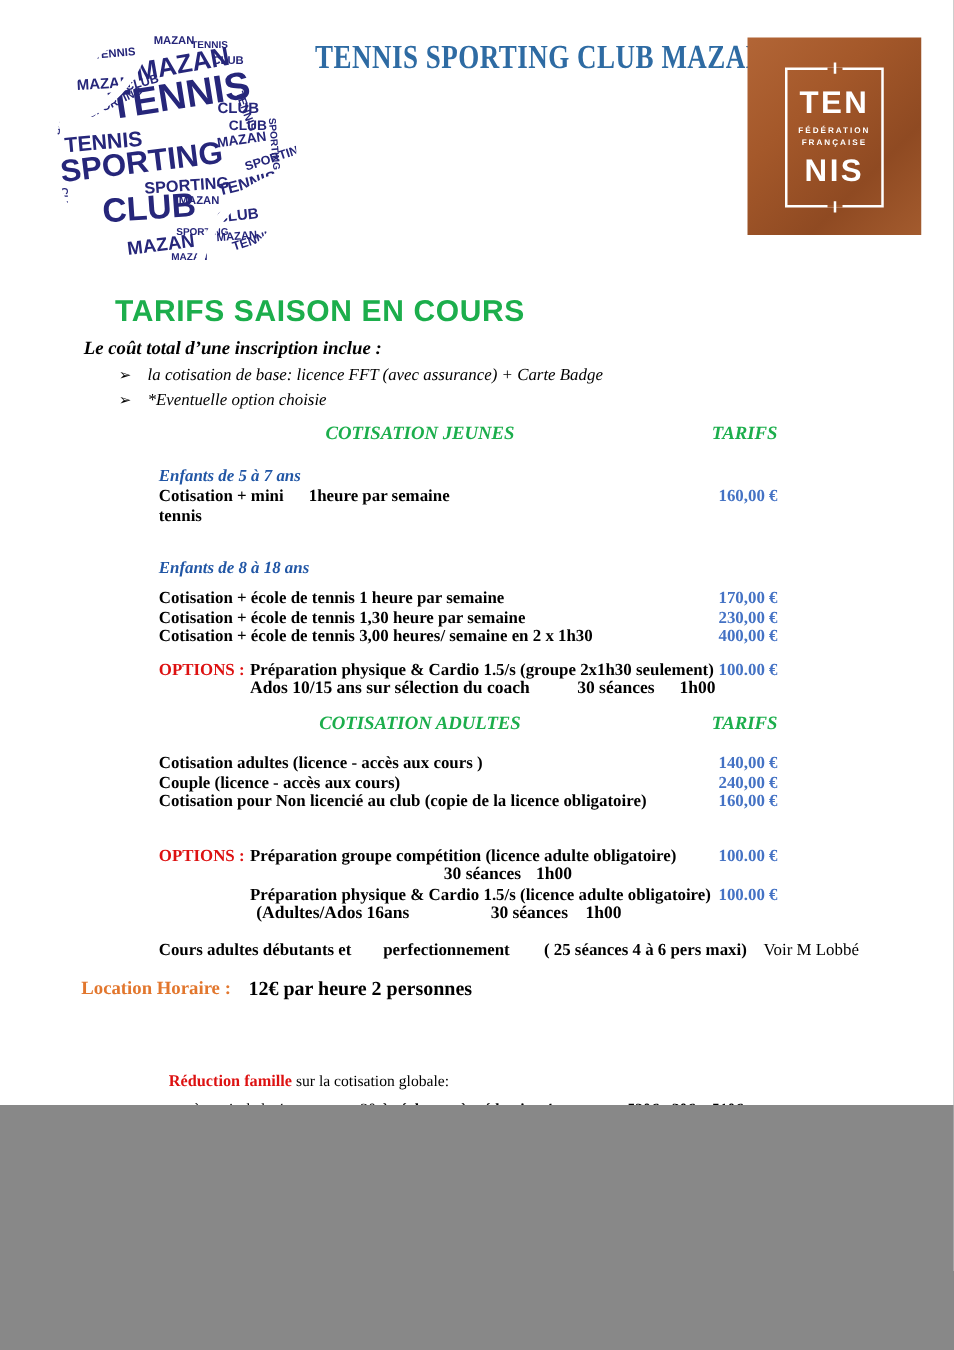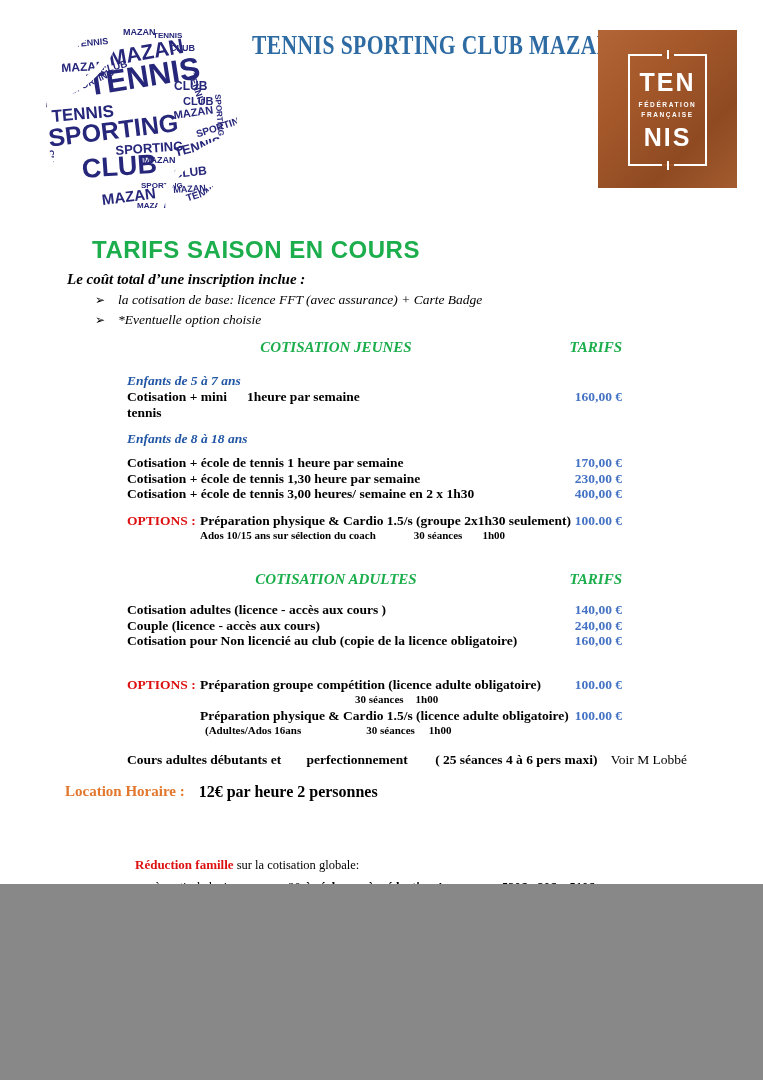--- a/index.html
+++ b/index.html
@@ -57,32 +57,32 @@
   .bullet .arrow{font-style:normal;font-size:12px;margin-right:13px;}
   .b1{top:292px;} .b2{top:312px;}
   
   .section{position:absolute;left:127px;width:495px;}
   .sec-jeunes{top:339px;} .sec-adultes{top:571px;}
   .sec-header{position:relative;height:18px;}
   .sec-title{position:absolute;left:209px;transform:translateX(-50%);
     font-size:15px;font-weight:bold;font-style:italic;color:var(--green);white-space:nowrap;}
   .sec-tarifs{position:absolute;right:0;font-size:15px;font-weight:bold;font-style:italic;color:var(--green);}
   .group-title{font-size:13.5px;font-weight:bold;font-style:italic;color:var(--group-blue);}
-  .g1{margin-top:16px;} .g2{margin-top:11px;font-style:italic;}
+  .g1{margin-top:16px;} .g2{margin-top:26px;font-style:italic;}
   .row{display:flex;font-size:13.5px;font-weight:bold;line-height:15.5px;}
   .rows{margin-top:8px;} .rows-a{margin-top:13px;}
   .price{margin-left:auto;color:var(--price-blue);font-weight:bold;white-space:nowrap;}
   .mini-row{align-items:flex-start;}
   .mini-label{width:120px;}
   .mini-detail{white-space:nowrap;}
   .options{display:flex;margin-top:11px;align-items:flex-start;}
   .opt-label{width:73px;color:var(--red);font-weight:bold;font-size:13.5px;line-height:15.5px;flex:none;}
   .opt-body{flex:1;}
   .opt-row{display:flex;font-size:13.5px;font-weight:bold;line-height:15.5px;}
-  .opt-sub{font-size:11px;font-weight:bold;line-height:15.5px;display:flex;}
+  .opt-sub{font-size:14px;font-weight:bold;line-height:15.5px;display:flex;}
   .j-sub span+span{margin-left:38px;} .j-sub span+span+span{margin-left:20px;}
   .a1-sub{padding-left:155px;} .a1-sub span+span{margin-left:12px;}
   .a2-sub{padding-left:5px;} .a2-sub .g65{margin-left:65px;} .a2-sub .g14{margin-left:14px;}
   .opts-a{margin-top:28px;}
   
   .cours{position:absolute;left:127px;top:752px;width:600px;font-size:13.5px;font-weight:bold;white-space:nowrap;}
   .cours .p2{margin-left:22px;} .cours .p3{margin-left:24px;} .cours .note{margin-left:10px;font-weight:normal;}
   .location{position:absolute;left:65px;top:783px;display:flex;align-items:flex-start;}
   .loc-label{color:var(--orange);font-weight:bold;font-size:15px;}
   .loc-value{margin-left:14px;font-weight:bold;font-size:16px;}

